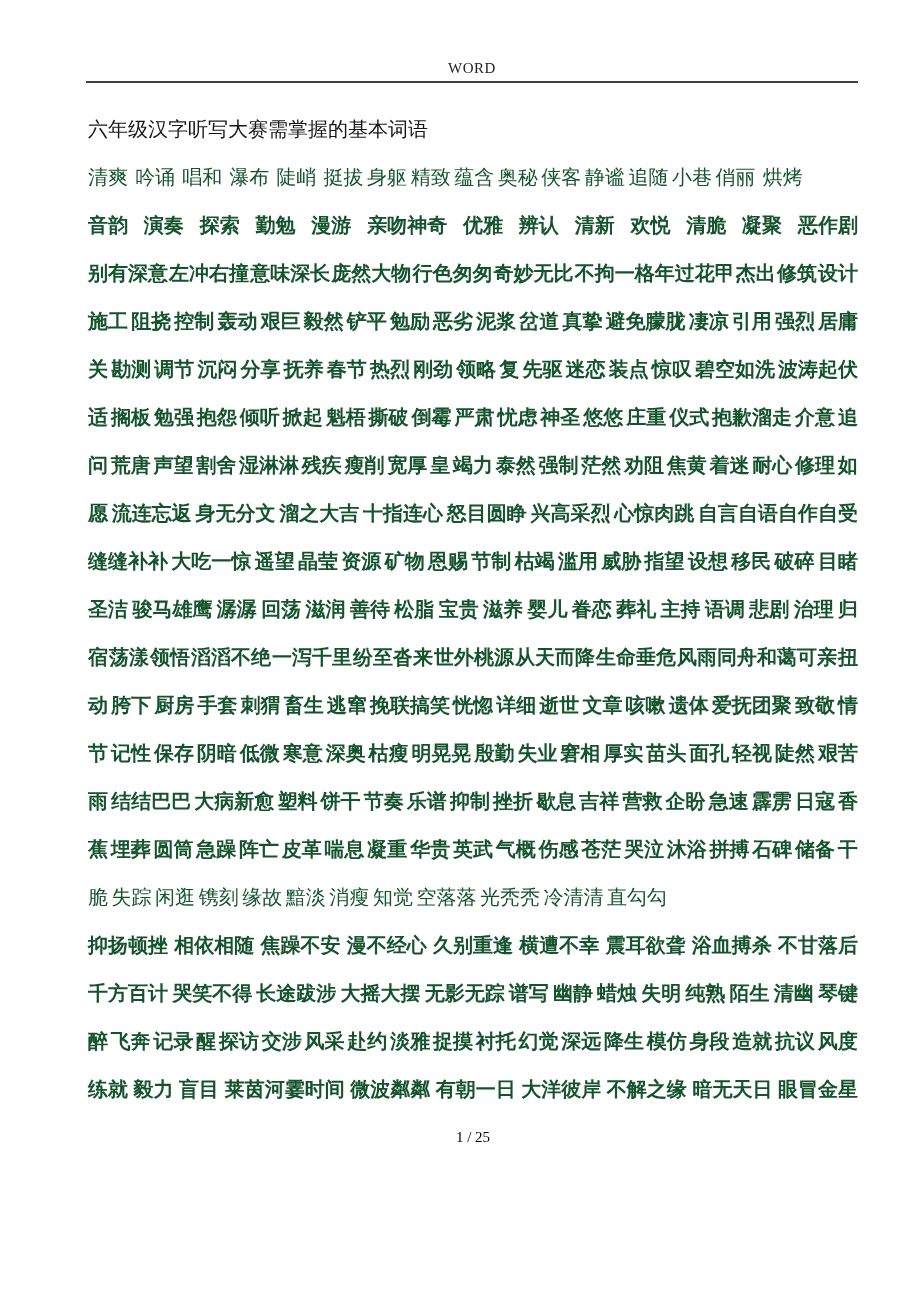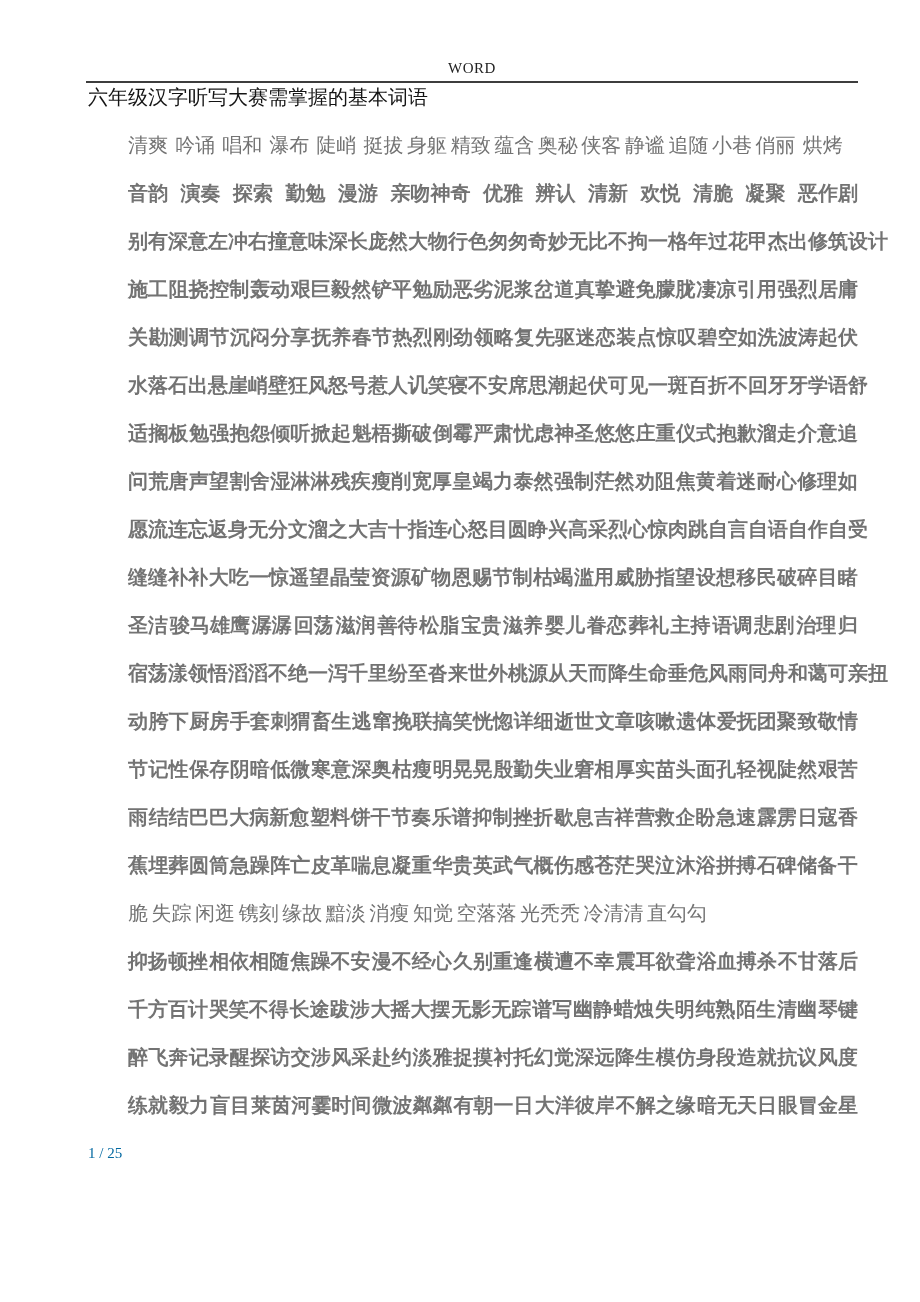--- a/index.html
+++ b/index.html
@@ -25,53 +25,53 @@
     line-height: 26px;
     text-align: center;
     font-family: "Liberation Serif", serif;
     font-size: 15px;
     letter-spacing: 0.5px;
     color: #222222;
     border-bottom: 2px solid #3d3d3d;
   }
   .content {
     position: absolute;
-    top: 73px;
+    top: 105px;
     left: 88px;
     width: 770px;
     font-size: 20px;
   }
   .line {
     height: 48px;
     line-height: 48px;
     white-space: pre;
     word-spacing: -2px;
-    color: #737373;
-    margin-left: 40px;
+    color: #14532d;
   }
   .line.j {
     display: flex;
     justify-content: space-between;
     white-space: nowrap;
     word-spacing: 0;
     font-weight: bold;
   }
   .line.j span { display: inline-block; }
   .title-line {
     height: 48px;
     line-height: 48px;
     white-space: pre;
     color: #141414;
   }
   .footer {
     height: 48px;
     line-height: 48px;
+    text-align: center;
     font-family: "Liberation Serif", serif;
     font-size: 15px;
-    color: #0369a1;
+    color: #000000;
   }
 </style>
 </head>
 <body>
 
 <div class="page">
 
   <div class="header">
     <span>WORD</span>
   </div>
@@ -138,31 +138,20 @@
           <span>热烈</span>
           <span>刚劲</span>
           <span>领略</span>
           <span>复</span>
           <span>先驱</span>
           <span>迷恋</span>
           <span>装点</span>
           <span>惊叹</span>
           <span>碧空如洗</span>
           <span>波涛起伏</span>
-        </div>
-        <div class="line j">
-          <span>水落石出</span>
-          <span>悬崖峭壁</span>
-          <span>狂风怒号</span>
-          <span>惹人讥笑</span>
-          <span>寝不安席</span>
-          <span>思潮起伏可见一斑</span>
-          <span>百折不回</span>
-          <span>牙牙学语</span>
-          <span>舒</span>
         </div>
         <div class="line j">
           <span>适</span>
           <span>搁板</span>
           <span>勉强</span>
           <span>抱怨</span>
           <span>倾听</span>
           <span>掀起</span>
           <span>魁梧</span>
           <span>撕破</span>

